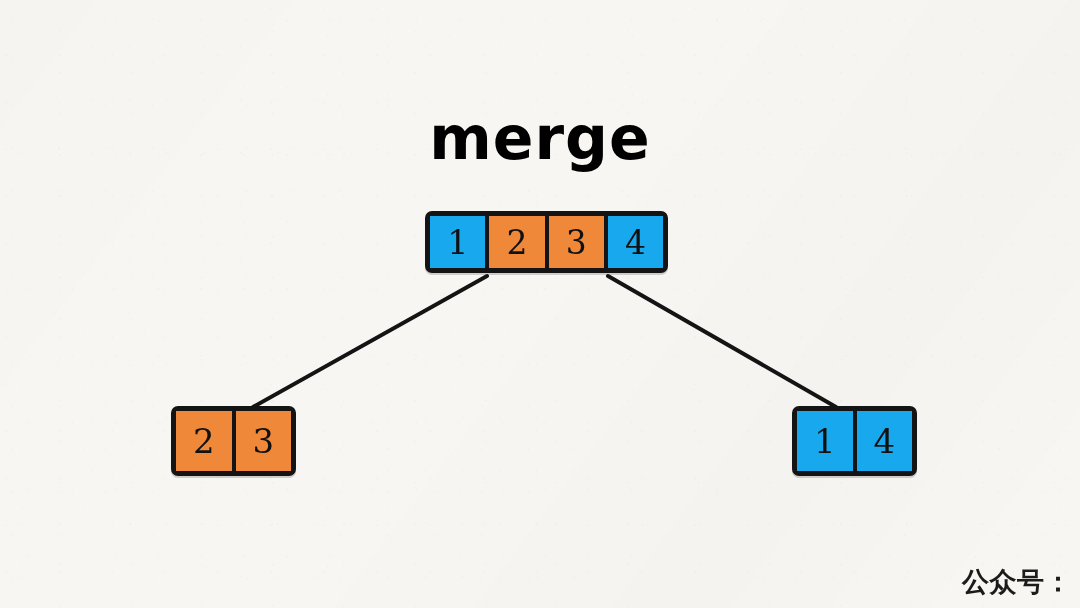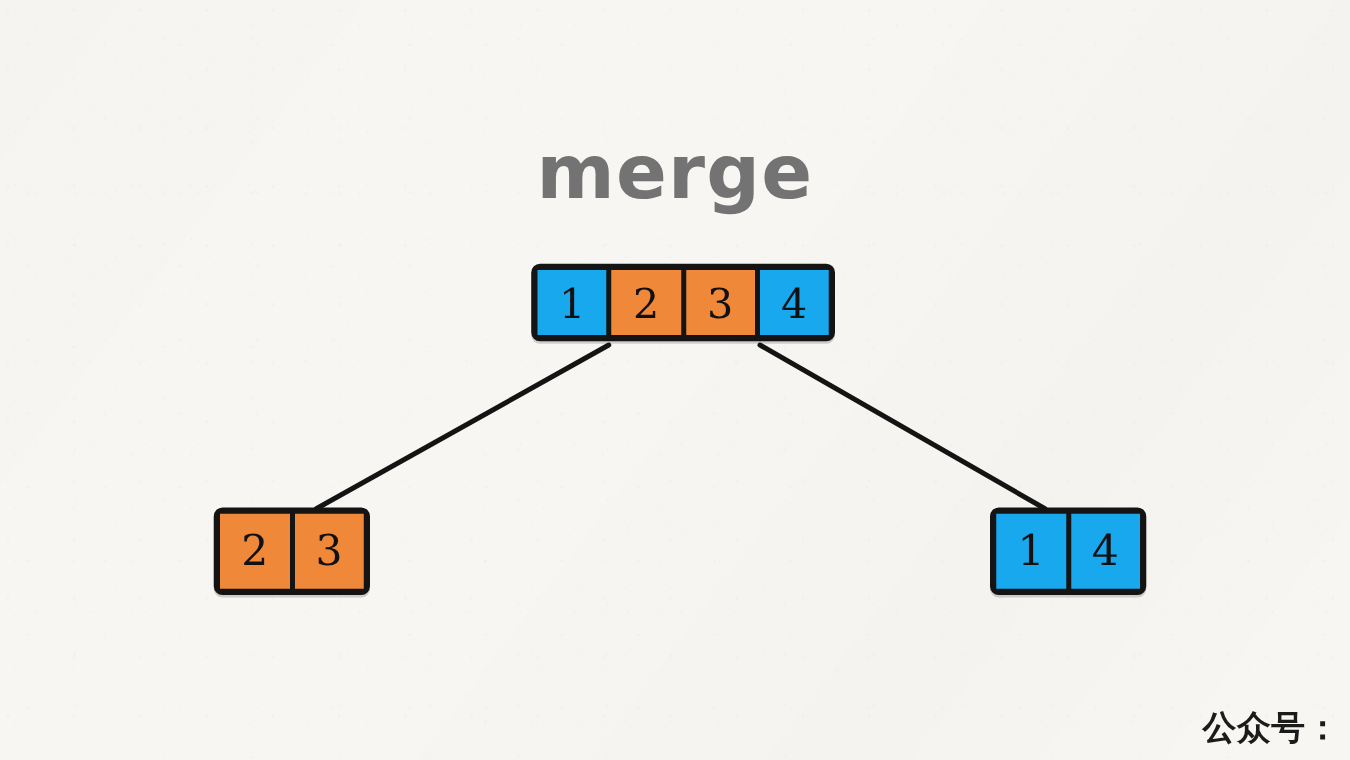--- a/index.html
+++ b/index.html
@@ -50,21 +50,21 @@
   .title {
     position: absolute;
     left: 0;
     width: 1080px;
     top: 108px;
     text-align: center;
     font-family: "DejaVu Sans", sans-serif;
     font-size: 60px;
     font-weight: 700;
     letter-spacing: 1px;
-    color: #737373;
+    color: #000000;
     line-height: 1;
   }
 
   .array-box {
     position: absolute;
     display: flex;
     flex-direction: row;
     background: #141414;
     border: 3px solid #141414;
     border-radius: 7px;

